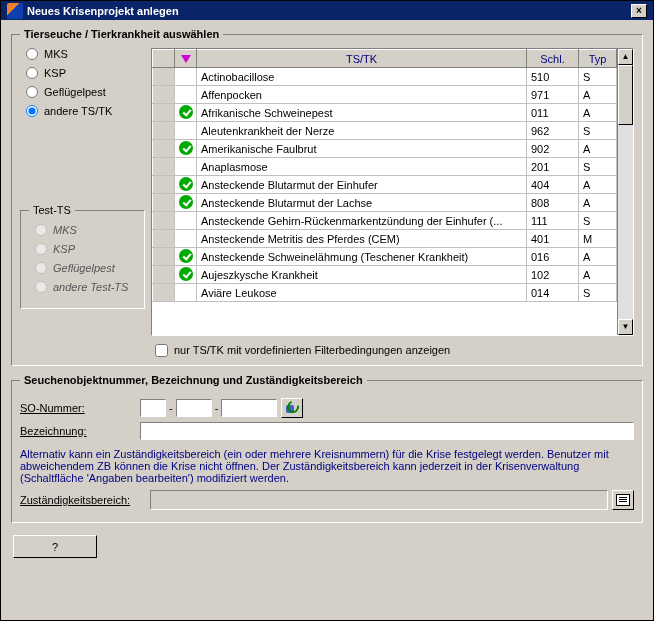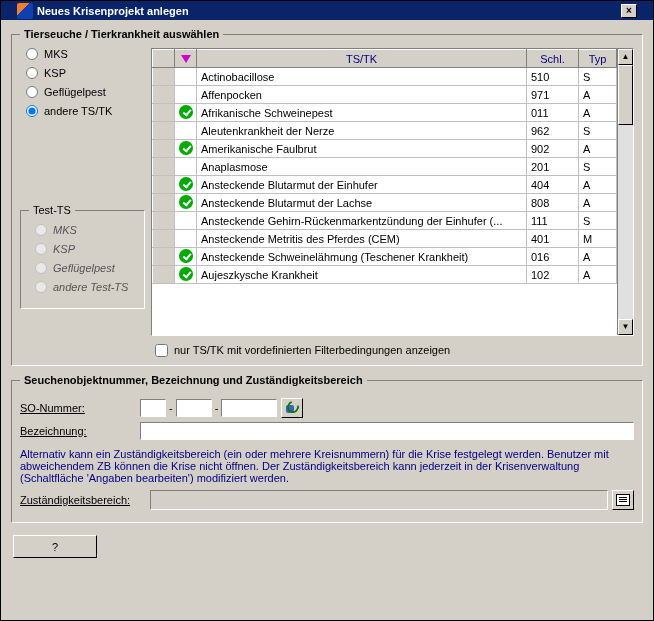--- a/index.html
+++ b/index.html
@@ -17,21 +17,21 @@
     background: #d4d0c8;
     display: flex;
     flex-direction: column;
   }
   .titlebar {
     height: 19px;
     background: linear-gradient(to right, #0a246a, #0a246a);
     color: #fff;
     display: flex;
     align-items: center;
-    padding: 0 16px;
+    padding: 0 6px;
     font-weight: bold;
     font-size: 11px;
   }
   .titlebar .tb-icon {
     width: 16px;
     height: 16px;
     margin-right: 4px;
     background: linear-gradient(135deg,#f08030 40%,#1040b0 40%);
     border-radius: 2px;
   }
@@ -441,20 +441,27 @@
                       <td>016</td>
                       <td>A</td>
                     </tr>
                     <tr>
                       <td class="rowhdr"></td>
                       <td class="iconcell"><span class="check-green"></span></td>
                       <td>Aujeszkysche Krankheit</td>
                       <td>102</td>
                       <td>A</td>
                     </tr>
+                    <tr>
+                      <td class="rowhdr"></td>
+                      <td class="iconcell"></td>
+                      <td>Aviäre Leukose</td>
+                      <td>014</td>
+                      <td>S</td>
+                    </tr>
                   </tbody>
               </table>
             </div>
             <div class="vscroll">
               <div class="sbtn">▲</div>
               <div class="strack">
                 <div class="sthumb"></div>
               </div>
               <div class="sbtn">▼</div>
             </div>

